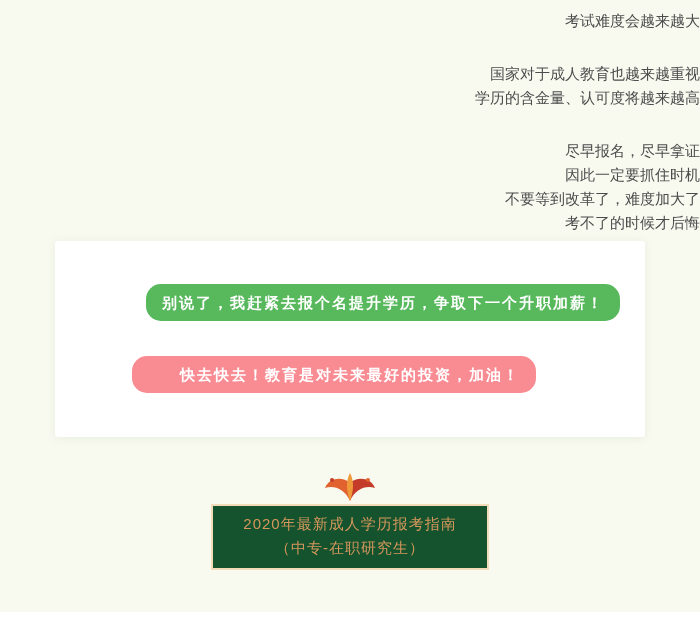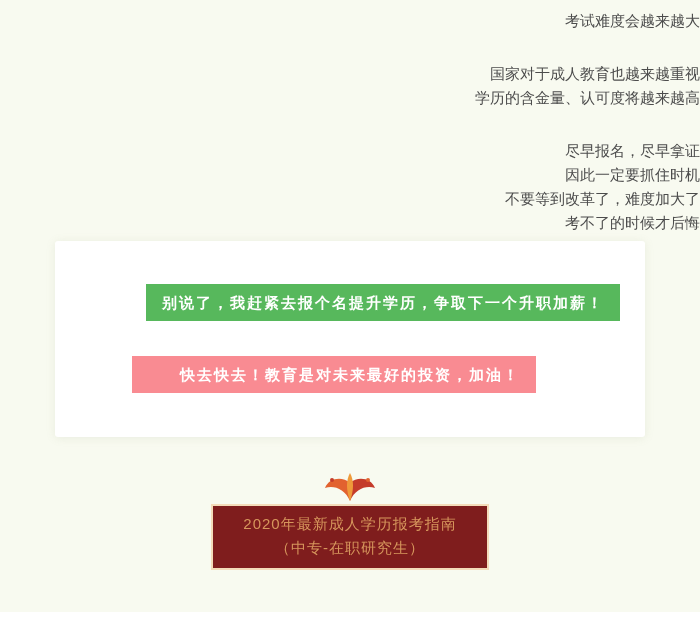--- a/index.html
+++ b/index.html
@@ -32,21 +32,21 @@
     display: flex;
     flex-direction: column;
   }
   .bubble {
     color: #ffffff;
     font-size: 15px;
     font-weight: bold;
     letter-spacing: 2px;
     line-height: 19px;
     padding: 9px 16px;
-    border-radius: 0;
+    border-radius: 15px;
     white-space: nowrap;
   }
   .bubble-green {
     background: #57b85c;
     align-self: flex-end;
   }
   .bubble-pink {
     background: #f98b92;
     align-self: flex-start;
     margin-top: 35px;
@@ -58,21 +58,21 @@
     margin-top: 35px;
     height: 30px;
     text-align: center;
     line-height: 0;
   }
 
   .guide-box {
     width: 274px;
     margin: 2px auto 0 auto;
     border: 2px solid #f4dcba;
-    background: #7f1d1d;
+    background: #14532d;
     text-align: center;
     padding: 6px 0 8px 0;
     color: #d6965c;
     font-size: 15px;
   }
   .guide-box p { margin: 0; line-height: 24px; letter-spacing: 1px; }
 
   .footer-strip {
     position: absolute;
     left: 0; right: 0; bottom: 0;

